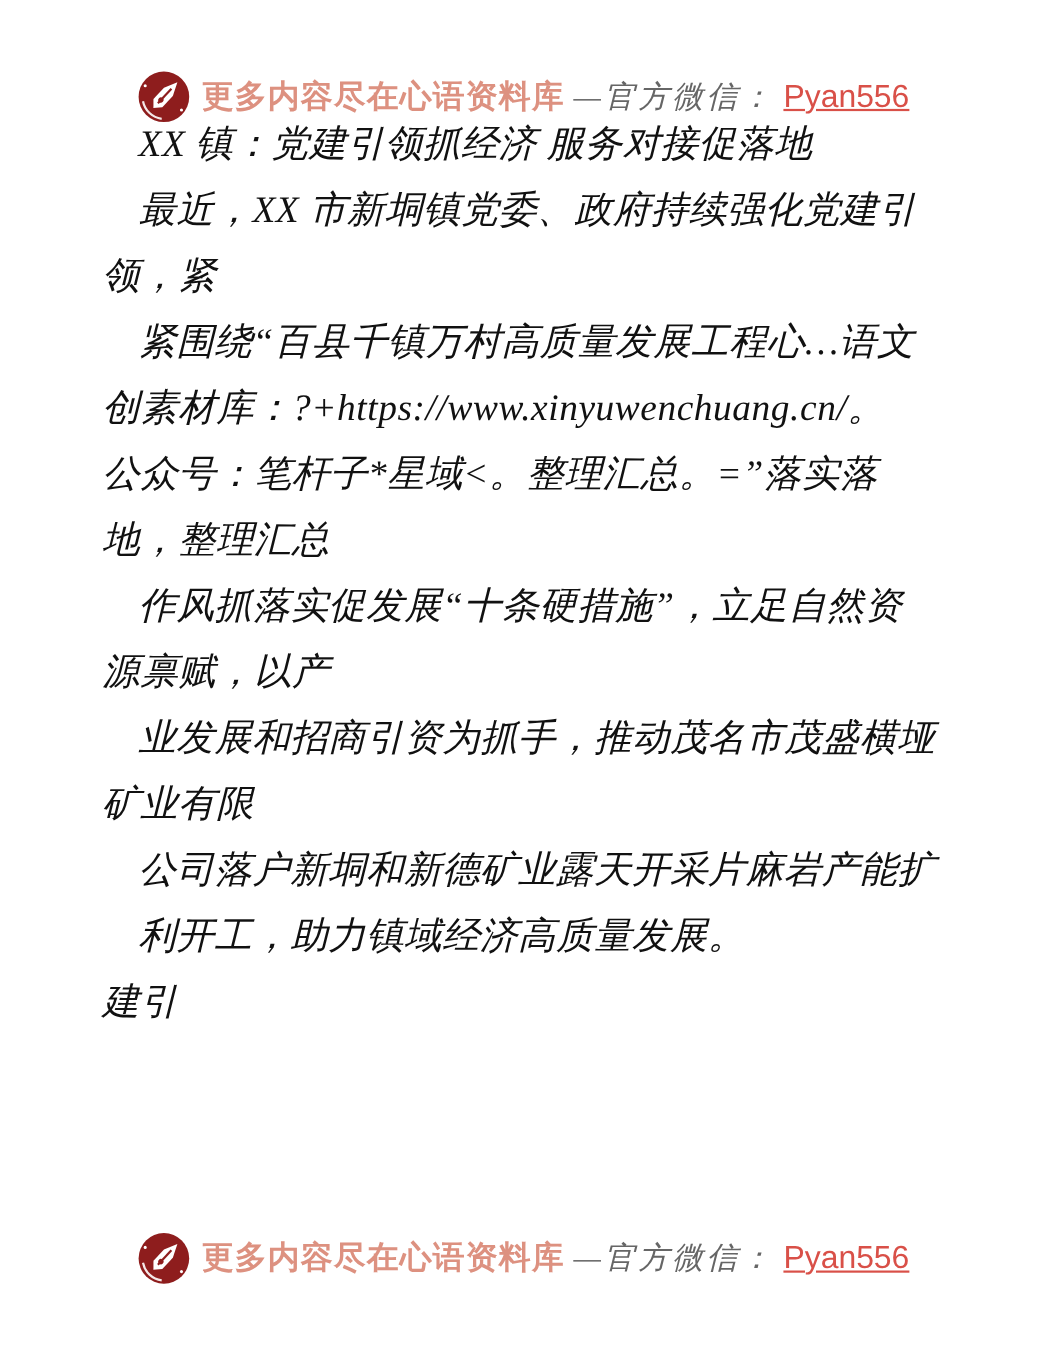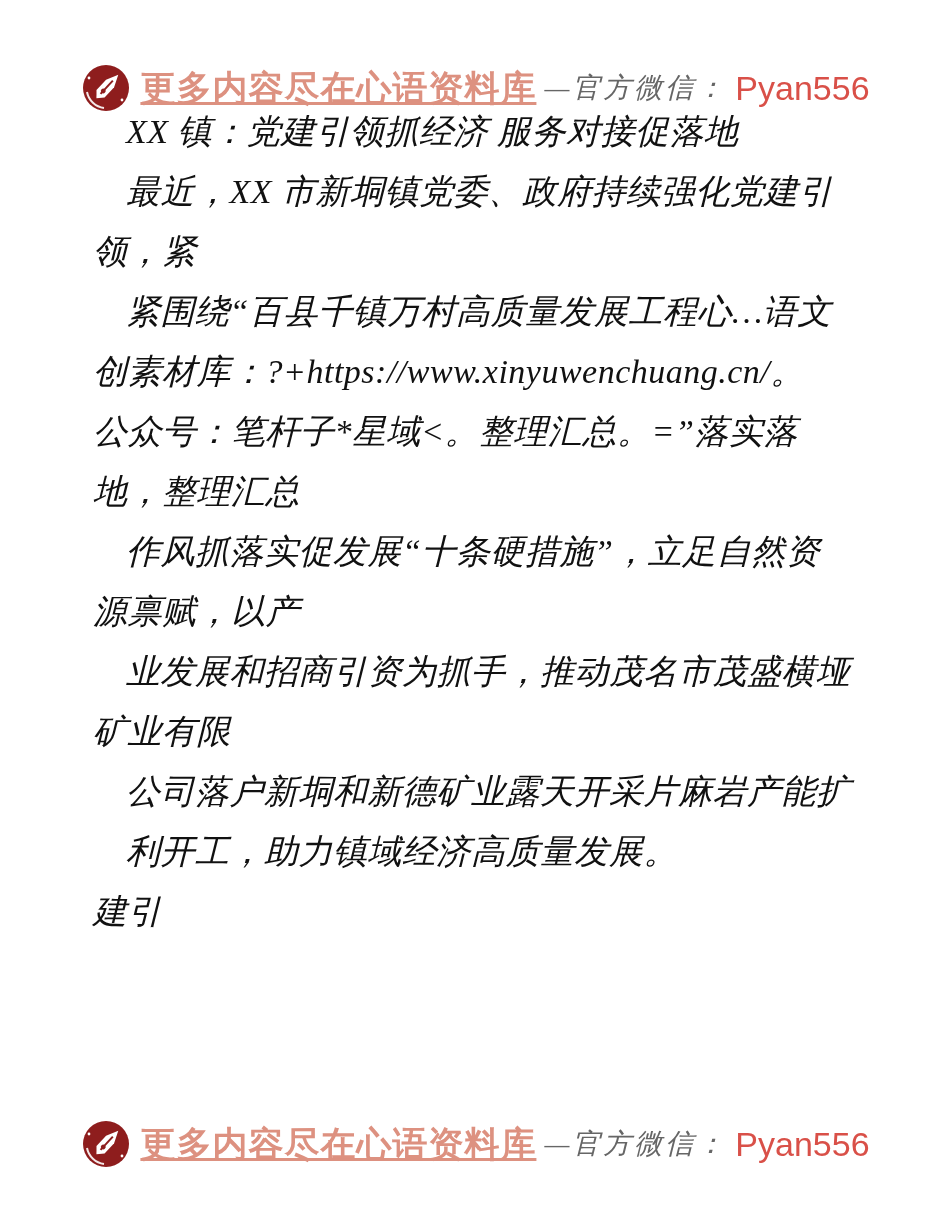--- a/index.html
+++ b/index.html
@@ -33,37 +33,37 @@
   }
   .banner.header { top: 58px; height: 60px; }
   .banner.footer { top: 1114px; height: 60px; }
   .logo-wrap {
     width: 52px;
     height: 52px;
     flex: 0 0 auto;
     display: inline-block;
   }
   .brand-text {
-    font-size: 35px;
+    font-size: 29px;
     font-weight: bold;
     color: var(--brand);
     letter-spacing: 1px;
-    text-decoration: underline;
   }
   .wechat-label {
     font-size: 28px;
     font-style: italic;
     font-weight: normal;
     color: var(--label);
     letter-spacing: 3px;
   }
   .wechat-id {
-    font-size: 34px;
+    font-size: 29px;
     color: var(--wechat);
     font-family: "Liberation Sans", "DejaVu Sans", sans-serif;
+    text-decoration: underline;
   }
   .doc-body {
     position: absolute;
     top: 102px;
     left: 93px;
     right: 80px;
     font-style: italic;
   }
   .line {
     font-size: 34px;

